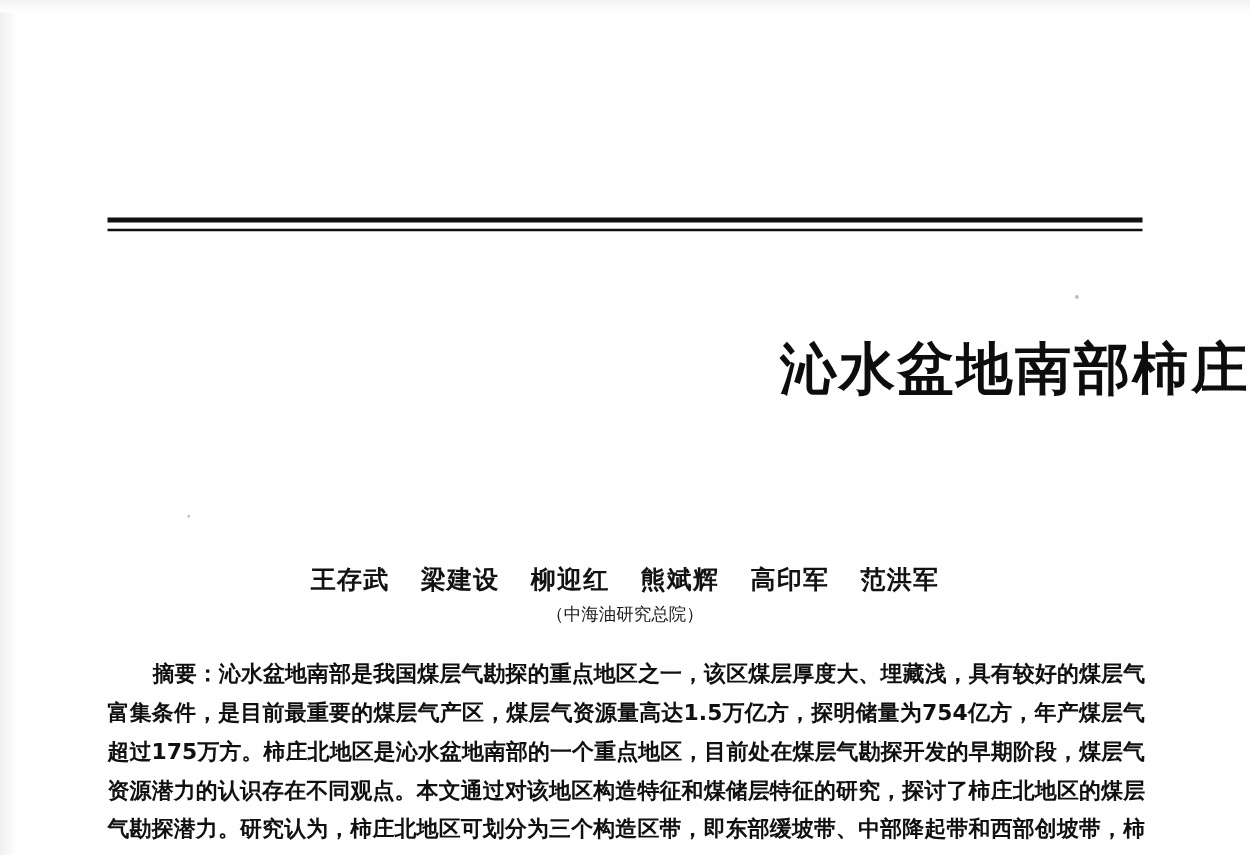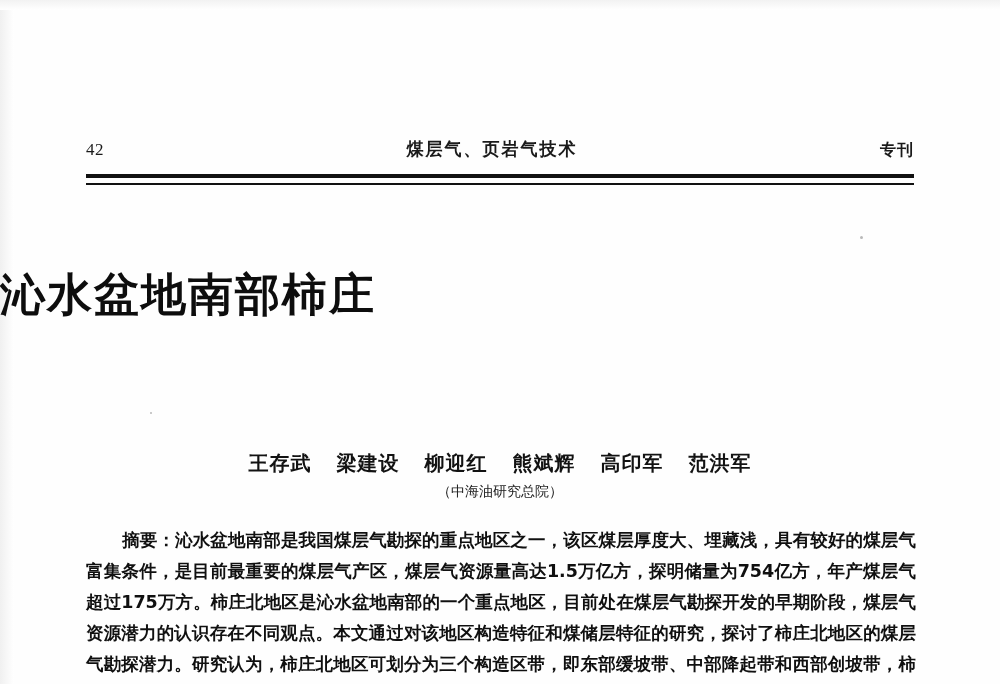--- a/index.html
+++ b/index.html
@@ -67,21 +67,21 @@
     top: 183px;
     height: 2px;
     background: #111111;
   }
   
   .title-block {
     position: absolute;
     top: 262px;
     left: 0;
     width: 1000px;
-    text-align: left;
+    text-align: right;
   }
   .title-line {
     font-size: 45px;
     font-weight: bold;
     letter-spacing: 2px;
     line-height: 66px;
     color: #0d0d0d;
     font-family: "DejaVu Sans", sans-serif;
   }
   
@@ -150,25 +150,20 @@
 </head>
 <body>
 
 <div class="page">
 
   <div class="scan-edge-left"></div>
   <div class="scan-edge-top"></div>
   <div class="speck" style="top:236px;left:860px;"></div>
   <div class="speck" style="top:412px;left:150px;width:2px;height:2px;"></div>
 
-  <div class="running-head">
-    <div class="page-number">42</div>
-    <div class="head-center">煤层气、页岩气技术</div>
-    <div class="head-right">专刊</div>
-  </div>
 
   <div class="rule-thick"></div>
   <div class="rule-thin"></div>
 
   <div class="title-block">
     <div class="title-line">沁水盆地南部柿庄</div>
   </div>
 
   <div class="authors">
     <span>王存武</span>

